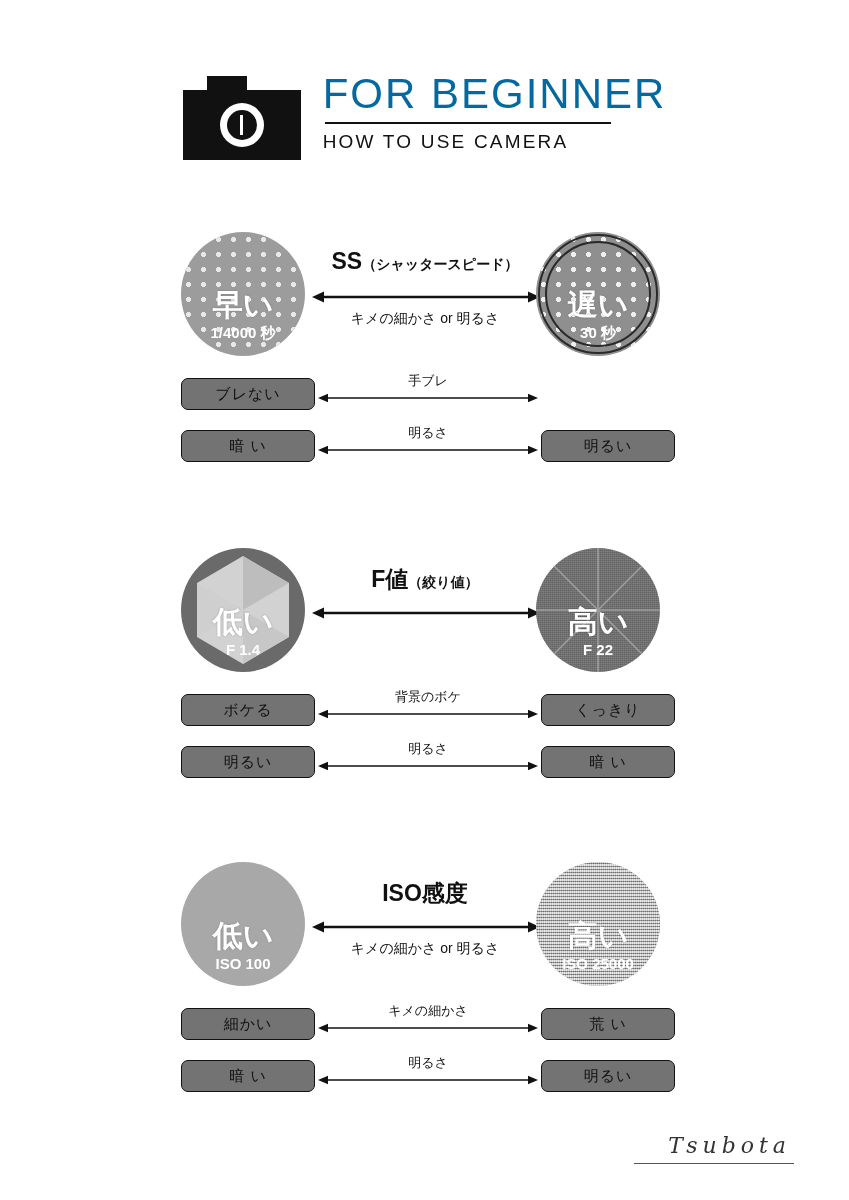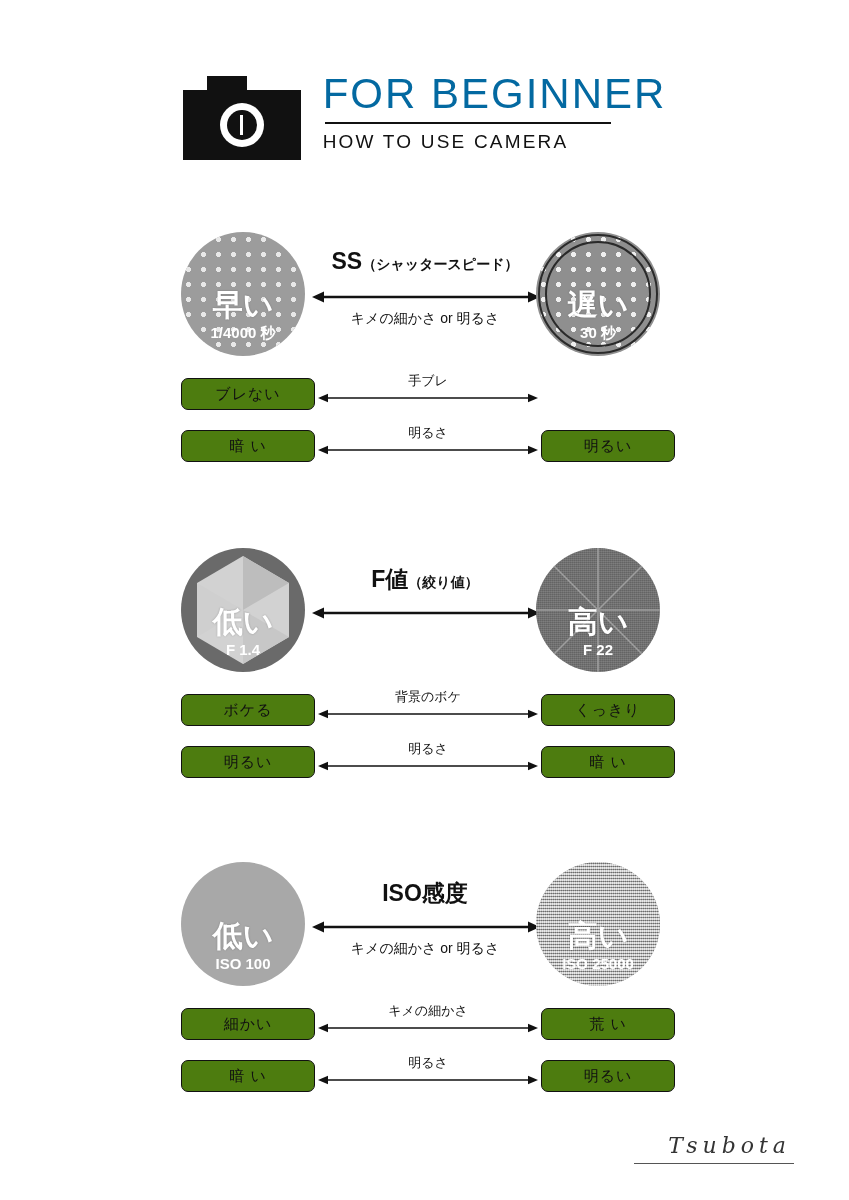--- a/index.html
+++ b/index.html
@@ -231,21 +231,21 @@
     position: relative;
     margin-top: 18px;
     height: 34px;
   }
   .pill {
     position: absolute;
     width: 132px;
     height: 30px;
     border: 1.6px solid #111;
     border-radius: 7px;
-    background: #4d7c0f;
+    background: #737373;
     display: flex;
     align-items: center;
     justify-content: center;
     font-size: 15px;
     color: #111;
     letter-spacing: 1px;
   }
   .pill.left  { left: 181px; }
   .pill.right { left: 541px; }
   .mid-arrow {

